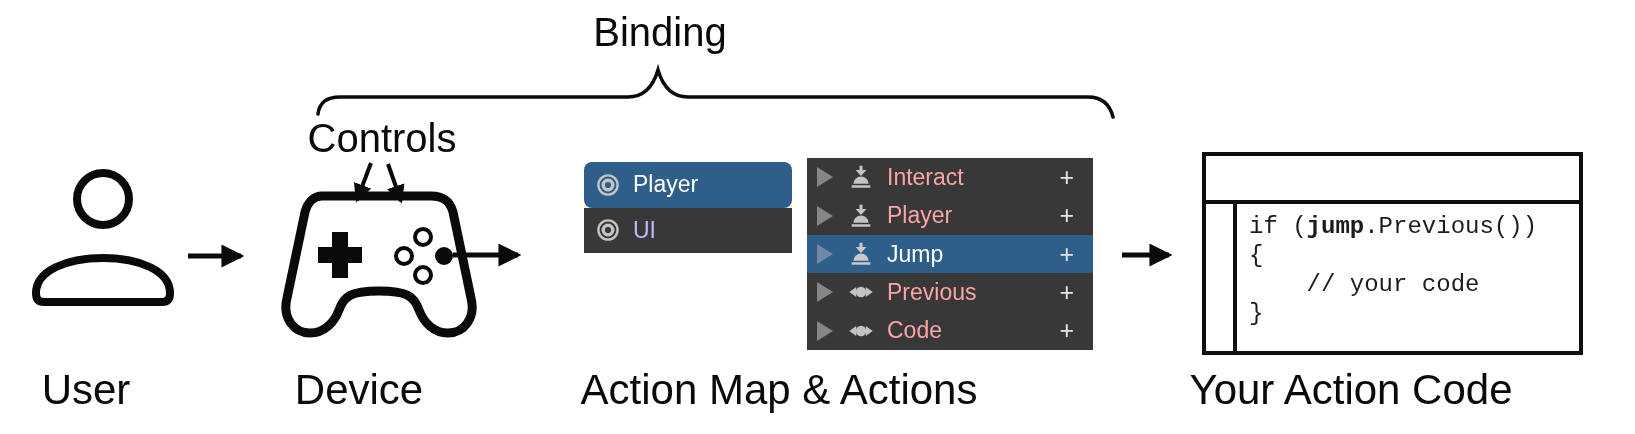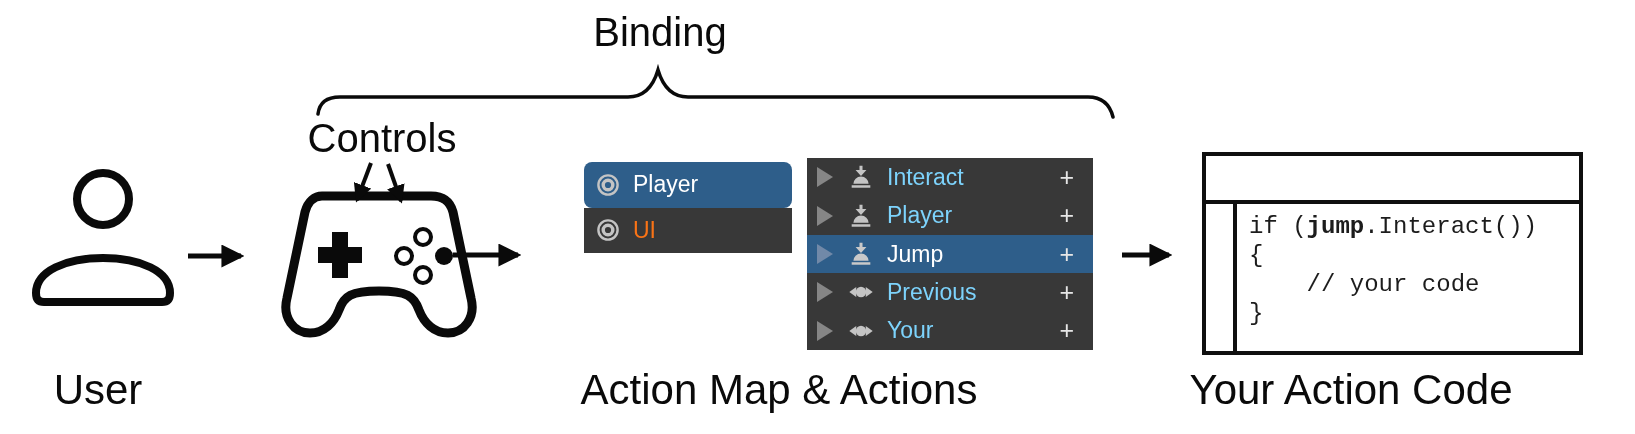--- a/index.html
+++ b/index.html
@@ -9,32 +9,32 @@
   .diagram-label{position:absolute;transform:translateX(-50%);white-space:nowrap;color:#0a0a0a;}
   #binding-label{left:660px;top:10px;font-size:40px;}
   #controls-label{left:382px;top:116px;font-size:40px;}
   .stage-label{font-size:42px;top:366px;}
   #svg-layer{position:absolute;left:0;top:0;width:1635px;height:434px;pointer-events:none;}
 
   
   #amap-panel{left:584px;top:162px;width:208px;height:91px;display:flex;flex-direction:column;}
   .amap-row{flex:1;display:flex;align-items:center;padding-left:12px;gap:13px;background:#383838;}
   .amap-row.selected{background:#2e5e8a;border-radius:8px;}
-  .amap-row .row-label{font-size:23px;color:#f97316;}
+  .amap-row .row-label{font-size:23px;color:#c4b5fd;}
   .amap-row.selected .row-label{color:#ffffff;}
 
   
   #actions-panel{left:807px;top:158px;width:286px;height:192px;display:flex;flex-direction:column;}
   .action-row{flex:1;display:flex;align-items:center;background:#383838;padding-left:8px;}
   .action-row.selected{background:#2e5e8a;}
   .tri{width:0;height:0;border-top:10px solid transparent;border-bottom:10px solid transparent;
        border-left:16px solid #868686;margin-left:2px;}
   .action-row.selected .tri{border-left-color:#7189a8;}
   .action-row svg.type-icon{margin-left:15px;}
-  .action-row .row-label{margin-left:13px;font-size:23px;color:#7dd3fc;}
+  .action-row .row-label{margin-left:13px;font-size:23px;color:#fca5a5;}
   .action-row.selected .row-label{color:#ffffff;}
   .plus{margin-left:auto;margin-right:19px;font-size:25px;color:#e6e6e6;line-height:1;}
 
   
   #code-box{left:1202px;top:152px;width:381px;height:203px;border:4px solid #0f0f0f;
             box-sizing:border-box;display:flex;flex-direction:column;background:#fff;}
   #code-header{height:44px;border-bottom:4px solid #0f0f0f;flex:none;}
   #code-body{flex:1;display:flex;}
   #code-gutter{width:27px;flex:none;border-right:4px solid #0f0f0f;}
   #code-text{padding:8px 0 0 12px;font-family:"Liberation Mono",monospace;font-size:24px;
@@ -151,33 +151,34 @@
       <span class="plus">+</span>
     </div>
 
     <div class="action-row">
       <span class="tri"></span>
       <svg class="type-icon" width="26" height="26" viewBox="0 0 24 24" fill="#c4c4c4">
         <circle cx="12" cy="12" r="4.8"></circle>
         <path d="M1.2,12 L7.6,7.4 L7.6,16.6 Z"></path>
         <path d="M22.8,12 L16.4,7.4 L16.4,16.6 Z"></path>
       </svg>
-      <span class="row-label">Your</span>
+      <span class="row-label">Code</span>
       <span class="plus">+</span>
     </div>
   </div>
 
   <div id="code-box" class="abs">
     <div id="code-header"></div>
     <div id="code-body">
       <div id="code-gutter"></div>
-      <div id="code-text"><span><span>if (</span><b>jump</b><span>.Interact())</span></span>
+      <div id="code-text"><span><span>if (</span><b>jump</b><span>.Previous())</span></span>
 <span>{</span>
 <span>    // your code</span>
 <span>}</span></div>
     </div>
   </div>
 
-  <div class="diagram-label stage-label" style="left:98px;">User</div>
+  <div class="diagram-label stage-label" style="left:86px;">User</div>
+  <div class="diagram-label stage-label" style="left:359px;">Device</div>
   <div class="diagram-label stage-label" style="left:779px;">Action Map &amp; Actions</div>
   <div class="diagram-label stage-label" style="left:1351px;">Your Action Code</div>
 
 </div>
 
 </body></html>

